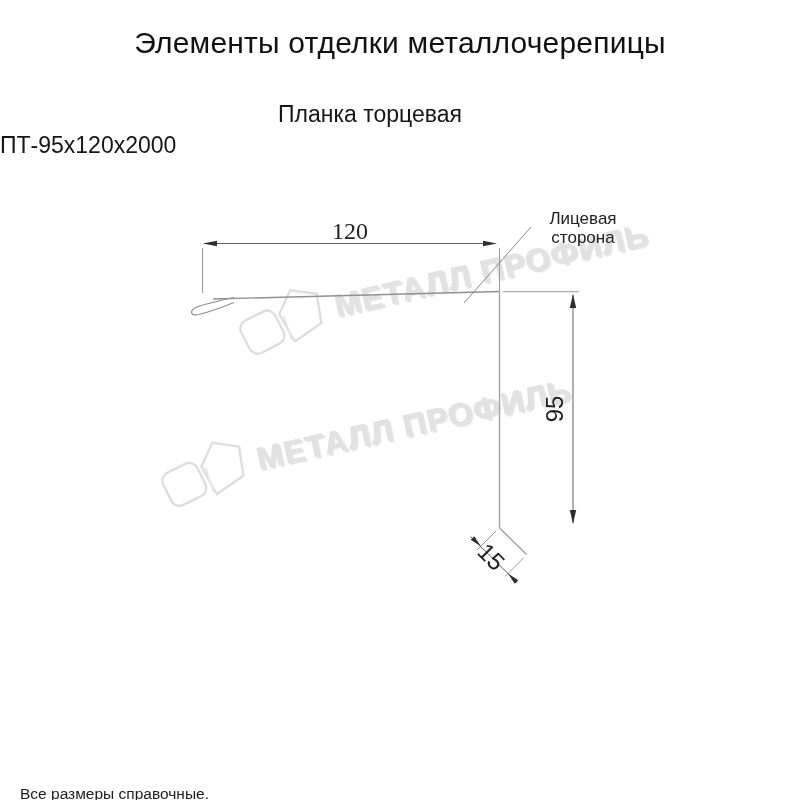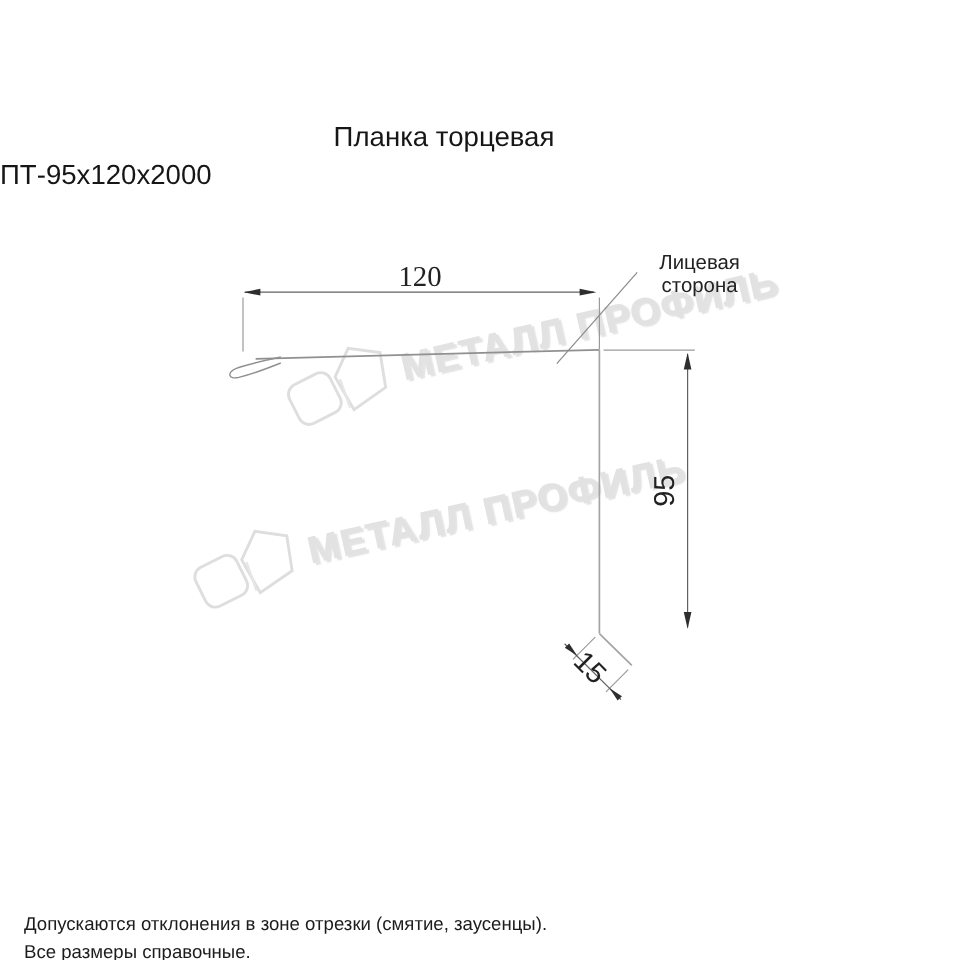--- a/index.html
+++ b/index.html
@@ -135,28 +135,28 @@
       <line x1="496" y1="531" x2="477.5" y2="549.5" stroke="#9a9a9a" stroke-width="1"></line>
       <line x1="523.5" y1="558" x2="505" y2="576.5" stroke="#9a9a9a" stroke-width="1"></line>
       <line x1="470.5" y1="536.5" x2="517.5" y2="583" stroke="#606060" stroke-width="1"></line>
       <polygon points="481,546.5 470.7,539.8 474.3,536.2" fill="#2e2e2e"></polygon>
       <polygon points="508,573.5 514.7,583.8 518.3,580.2" fill="#2e2e2e"></polygon>
     </g>
 
     <line x1="531" y1="227" x2="464" y2="303" stroke="#8a8a8a" stroke-width="1"></line>
   </svg>
 
+  <div class="abs page-title">Элементы отделки металлочерепицы</div>
   <div class="abs product-name">Планка торцевая</div>
   <div class="abs product-code">ПТ-95х120х2000</div>
 
   <div class="abs dim-label dim-120">120</div>
   <div class="abs dim-label dim-95">95</div>
   <div class="abs dim-label dim-15">15</div>
 
   <div class="abs face-side">
     <div>Лицевая</div>
     <div>сторона</div>
   </div>
 
   <div class="abs footer-note fn-1">Все размеры справочные.</div>
-  <div class="abs footer-note fn-2">Допускаются отклонения в зоне отрезки (смятие, заусенцы).</div>
 
 </div>
 
 </body></html>

